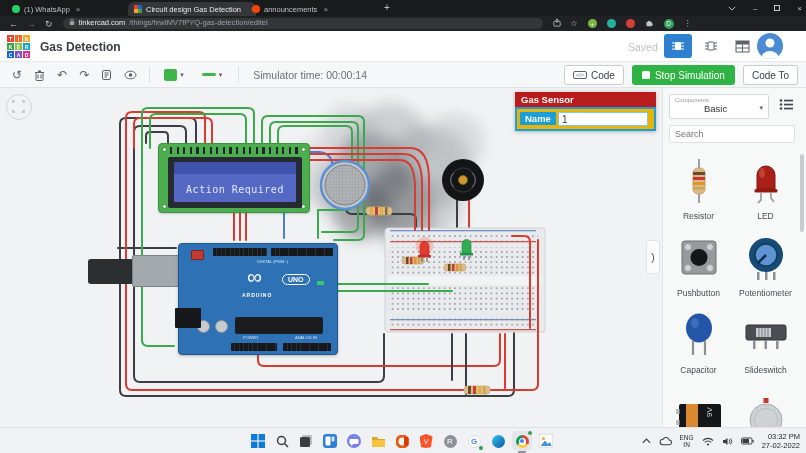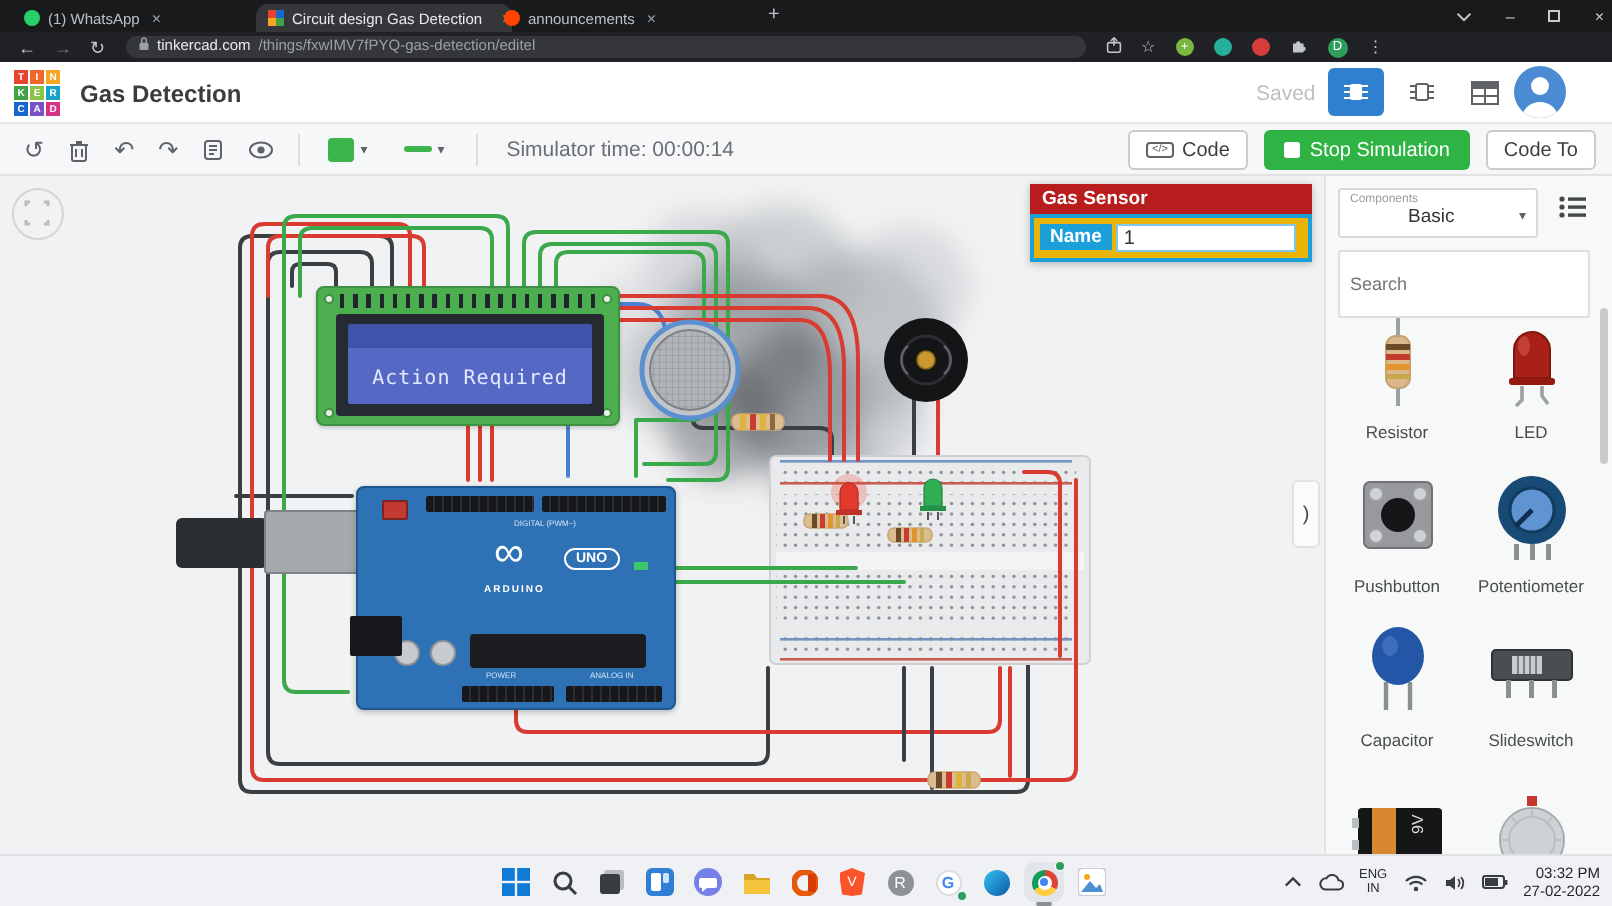--- a/index.html
+++ b/index.html
@@ -86,21 +86,21 @@
   #popup-input { width:90px; height:14px; border:1px solid #7fc6e8; font-size:10px; padding:0 3px; margin-left:2px; color:#333; }
   #handle { position:absolute; left:646px; top:152px; width:14px; height:34px; background:#fbfbfb; border:1px solid #e2e3e5; border-radius:3px; color:#44474a; font-size:10px; display:flex; align-items:center; justify-content:center; z-index:4; }
 
   
   #sidebar { left:662px; top:88px; width:144px; height:339px; background:#f7f8f8; border-left:1px solid #e2e3e5; }
   #dd { position:absolute; left:6px; top:6px; width:100px; height:25px; background:#fff; border:1px solid #d8d9db; border-radius:2px; padding:2px 5px; }
   #dd .l1 { font-size:6px; color:#999; }
   #dd .l2 { font-size:9.5px; color:#333;padding-left:29px; }
   #dd .caret { position:absolute; right:5px; top:9px; }
   #listbtn { position:absolute; left:116px; top:9px; }
-  #searchbox { position:absolute; left:6px; top:37px; width:126px; height:34px; background:#fff; border:1px solid #dddee0; border-radius:2px; display:flex; align-items:center; }
+  #searchbox { position:absolute; left:6px; top:37px; width:126px; height:18px; background:#fff; border:1px solid #dddee0; border-radius:2px; display:flex; align-items:center; }
   #searchbox input { border:0; outline:0; flex:1; font-size:9px; padding:0 5px; color:#333; background:transparent; font-family:inherit; }
   #grid { position:absolute; left:2px; top:62px; width:134px; display:grid; grid-template-columns:67px 67px; }
   .cell { height:77px; display:flex; flex-direction:column; align-items:center; justify-content:flex-end; padding-bottom:6px; }
   .cell .ic { flex:1; display:flex; align-items:center; justify-content:center; }
   .cell .lb { font-size:8.5px; color:#4a4d50; }
   #sb-scroll { position:absolute; right:2px; top:66px; width:4px; height:78px; background:#c8cacd; border-radius:2px; }
 
   
   #taskbar { left:0; top:427px; width:806px; height:26px; background:#eff1f4; border-top:1px solid #dfe1e4; }
   #tbicons { position:absolute; left:250px; top:0; height:26px; display:flex; align-items:center; gap:8px; }

